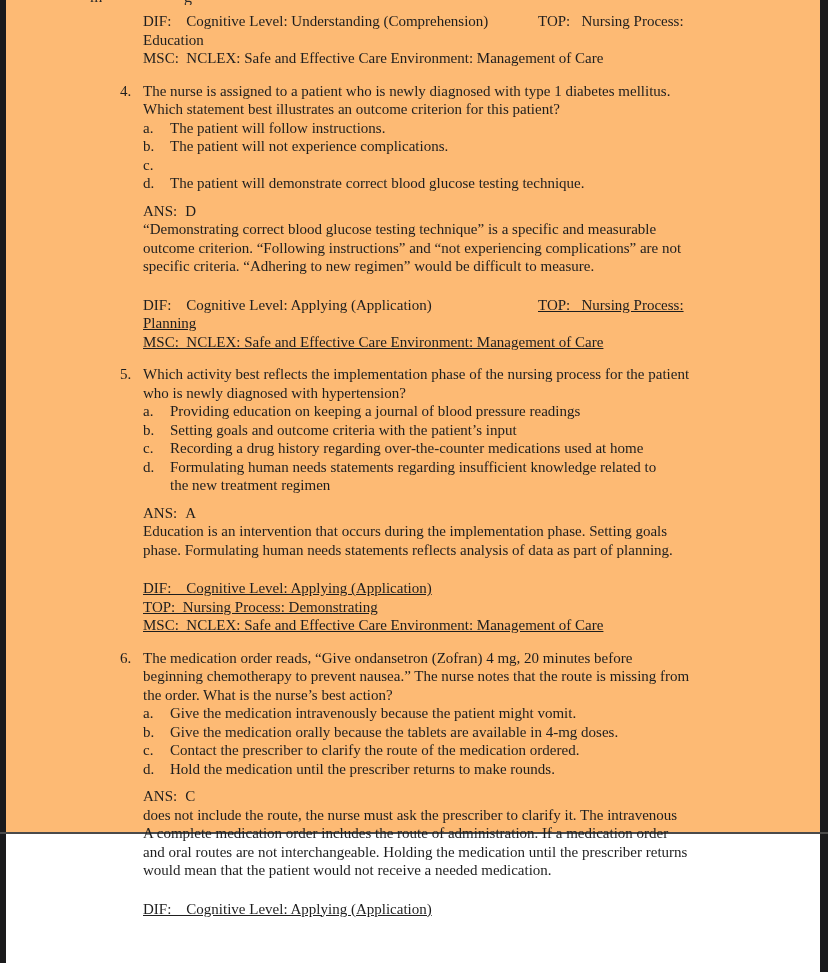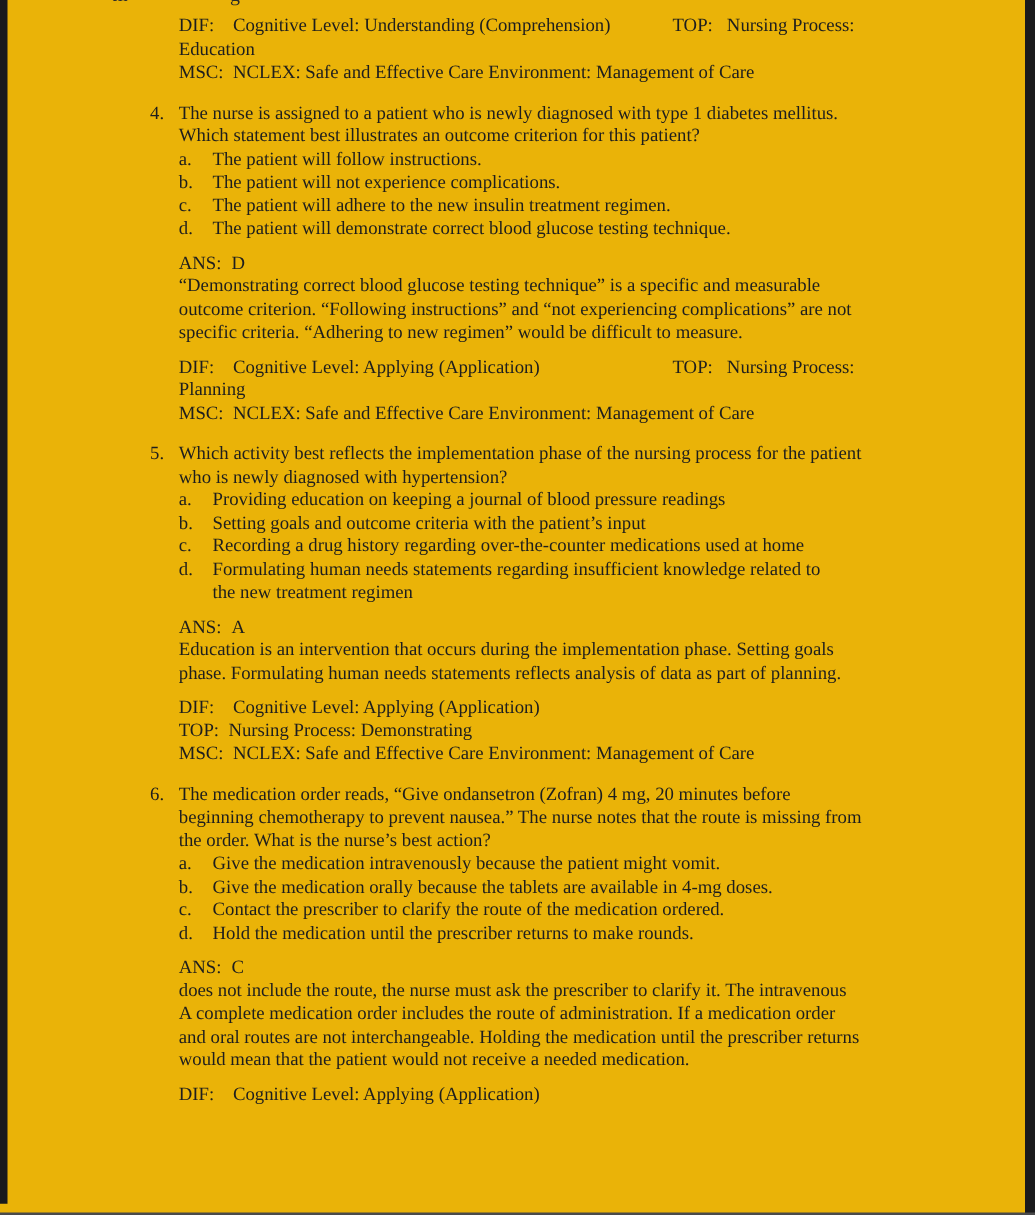--- a/index.html
+++ b/index.html
@@ -4,21 +4,21 @@
 <style>
   html, body { margin: 0; padding: 0; }
   body {
     width: 828px; height: 972px;
     background: #ffffff;
     font-family: "Liberation Serif", "DejaVu Serif", serif;
     color: #1e1e1e;
     overflow: hidden;
     position: relative;
   }
-  .page { position: relative; width: 828px; height: 972px; background: #eab308; }
+  .page { position: relative; width: 828px; height: 834px; background: #fdba74; }
 
   .edge-left {
     position: absolute; left: 0; top: 0; width: 6px; height: 963px;
     background: #1a1a1c;
   }
   .edge-right {
     position: absolute; right: 0; top: 0; width: 8px; height: 972px;
     background: #1a1a1c;
   }
   .edge-bottom {
@@ -51,21 +51,21 @@
   .q-num { width: 23px; flex: 0 0 23px; }
   .q-body { flex: 1 1 auto; }
 
   .opt { display: flex; }
   .opt-letter { width: 27px; flex: 0 0 27px; }
   .opt-cont { margin-left: 27px; }
 
   .ans-block { margin-top: 9px; margin-left: 23px; }
   .ans-val { margin-left: 8px; }
 
-  .meta-block { margin-top: 9px; margin-left: 23px; }
+  .meta-block { margin-top: 20px; margin-left: 23px; text-decoration: underline; }
   .meta-left { display: inline-block; min-width: 395px; }
 </style>
 </head>
 <body>
 
 <div class="page">
 
   <div class="edge-left"></div>
   <div class="edge-right"></div>
   <div class="edge-bottom"></div>
@@ -94,21 +94,20 @@
           <div class="opt">
             <span class="opt-letter line">a.</span>
               <span class="line">The patient will follow instructions.</span>
           </div>
           <div class="opt">
             <span class="opt-letter line">b.</span>
               <span class="line">The patient will not experience complications.</span>
           </div>
           <div class="opt">
             <span class="opt-letter line">c.</span>
-              <span class="line">The patient will adhere to the new insulin treatment regimen.</span>
           </div>
           <div class="opt">
             <span class="opt-letter line">d.</span>
               <span class="line">The patient will demonstrate correct blood glucose testing technique.</span>
           </div>
         </div>
       </div>
       <div class="ans-block">
         <div class="line"><span>ANS:</span><span class="ans-val">D</span></div>
         <div class="line">“Demonstrating correct blood glucose testing technique” is a specific and measurable</div>

